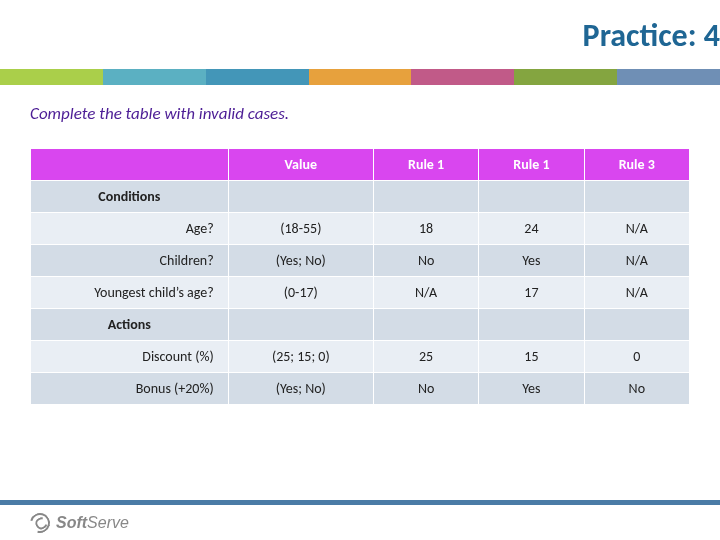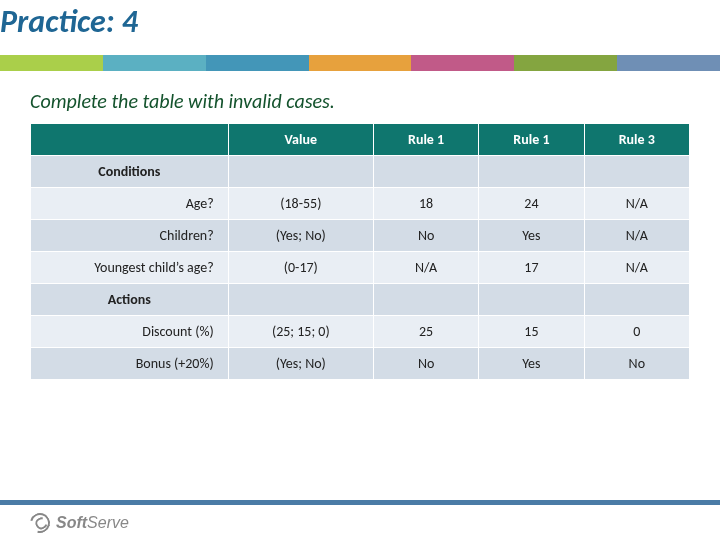--- a/index.html
+++ b/index.html
@@ -5,54 +5,53 @@
   * { margin: 0; padding: 0; box-sizing: border-box; }
   body {
     width: 720px;
     height: 540px;
     font-family: "Segoe UI", Calibri, Arial, sans-serif;
     background: #fff;
     position: relative;
     overflow: hidden;
   }
   .title {
-    text-align: left;
+    text-align: right;
     color: #1f6694;
     font-size: 32px;
     font-weight: 700;
-    padding-top: 2px;
+    padding-top: 16px;
     padding-bottom: 14px;
-    font-style: italic;
   }
   .stripe {
     width: 100%;
     height: 16px;
     display: flex;
   }
   .stripe div { flex: 1; height: 100%; }
   .instruction {
-    padding: 18px 30px 10px 30px;
-    font-size: 20px;
+    padding: 18px 30px 24px 30px;
+    font-size: 17px;
     font-style: italic;
-    color: #14532d;
+    color: #4c1d95;
   }
   .tbl {
     width: calc(100% - 60px);
     margin: 0 30px;
     border-collapse: collapse;
     font-size: 14px;
   }
   .tbl th, .tbl td {
     border: 1px solid #fff;
     padding: 7px 10px;
     text-align: center;
     color: #222;
   }
   .tbl th {
-    background: #0f766e;
+    background: #d946ef;
     color: #fff;
     font-weight: 700;
     margin-left: 25px;
   }
   .tbl .label-col {
     text-align: right;
     padding-right: 14px;
   }
   .tbl .section {
     text-align: center;

